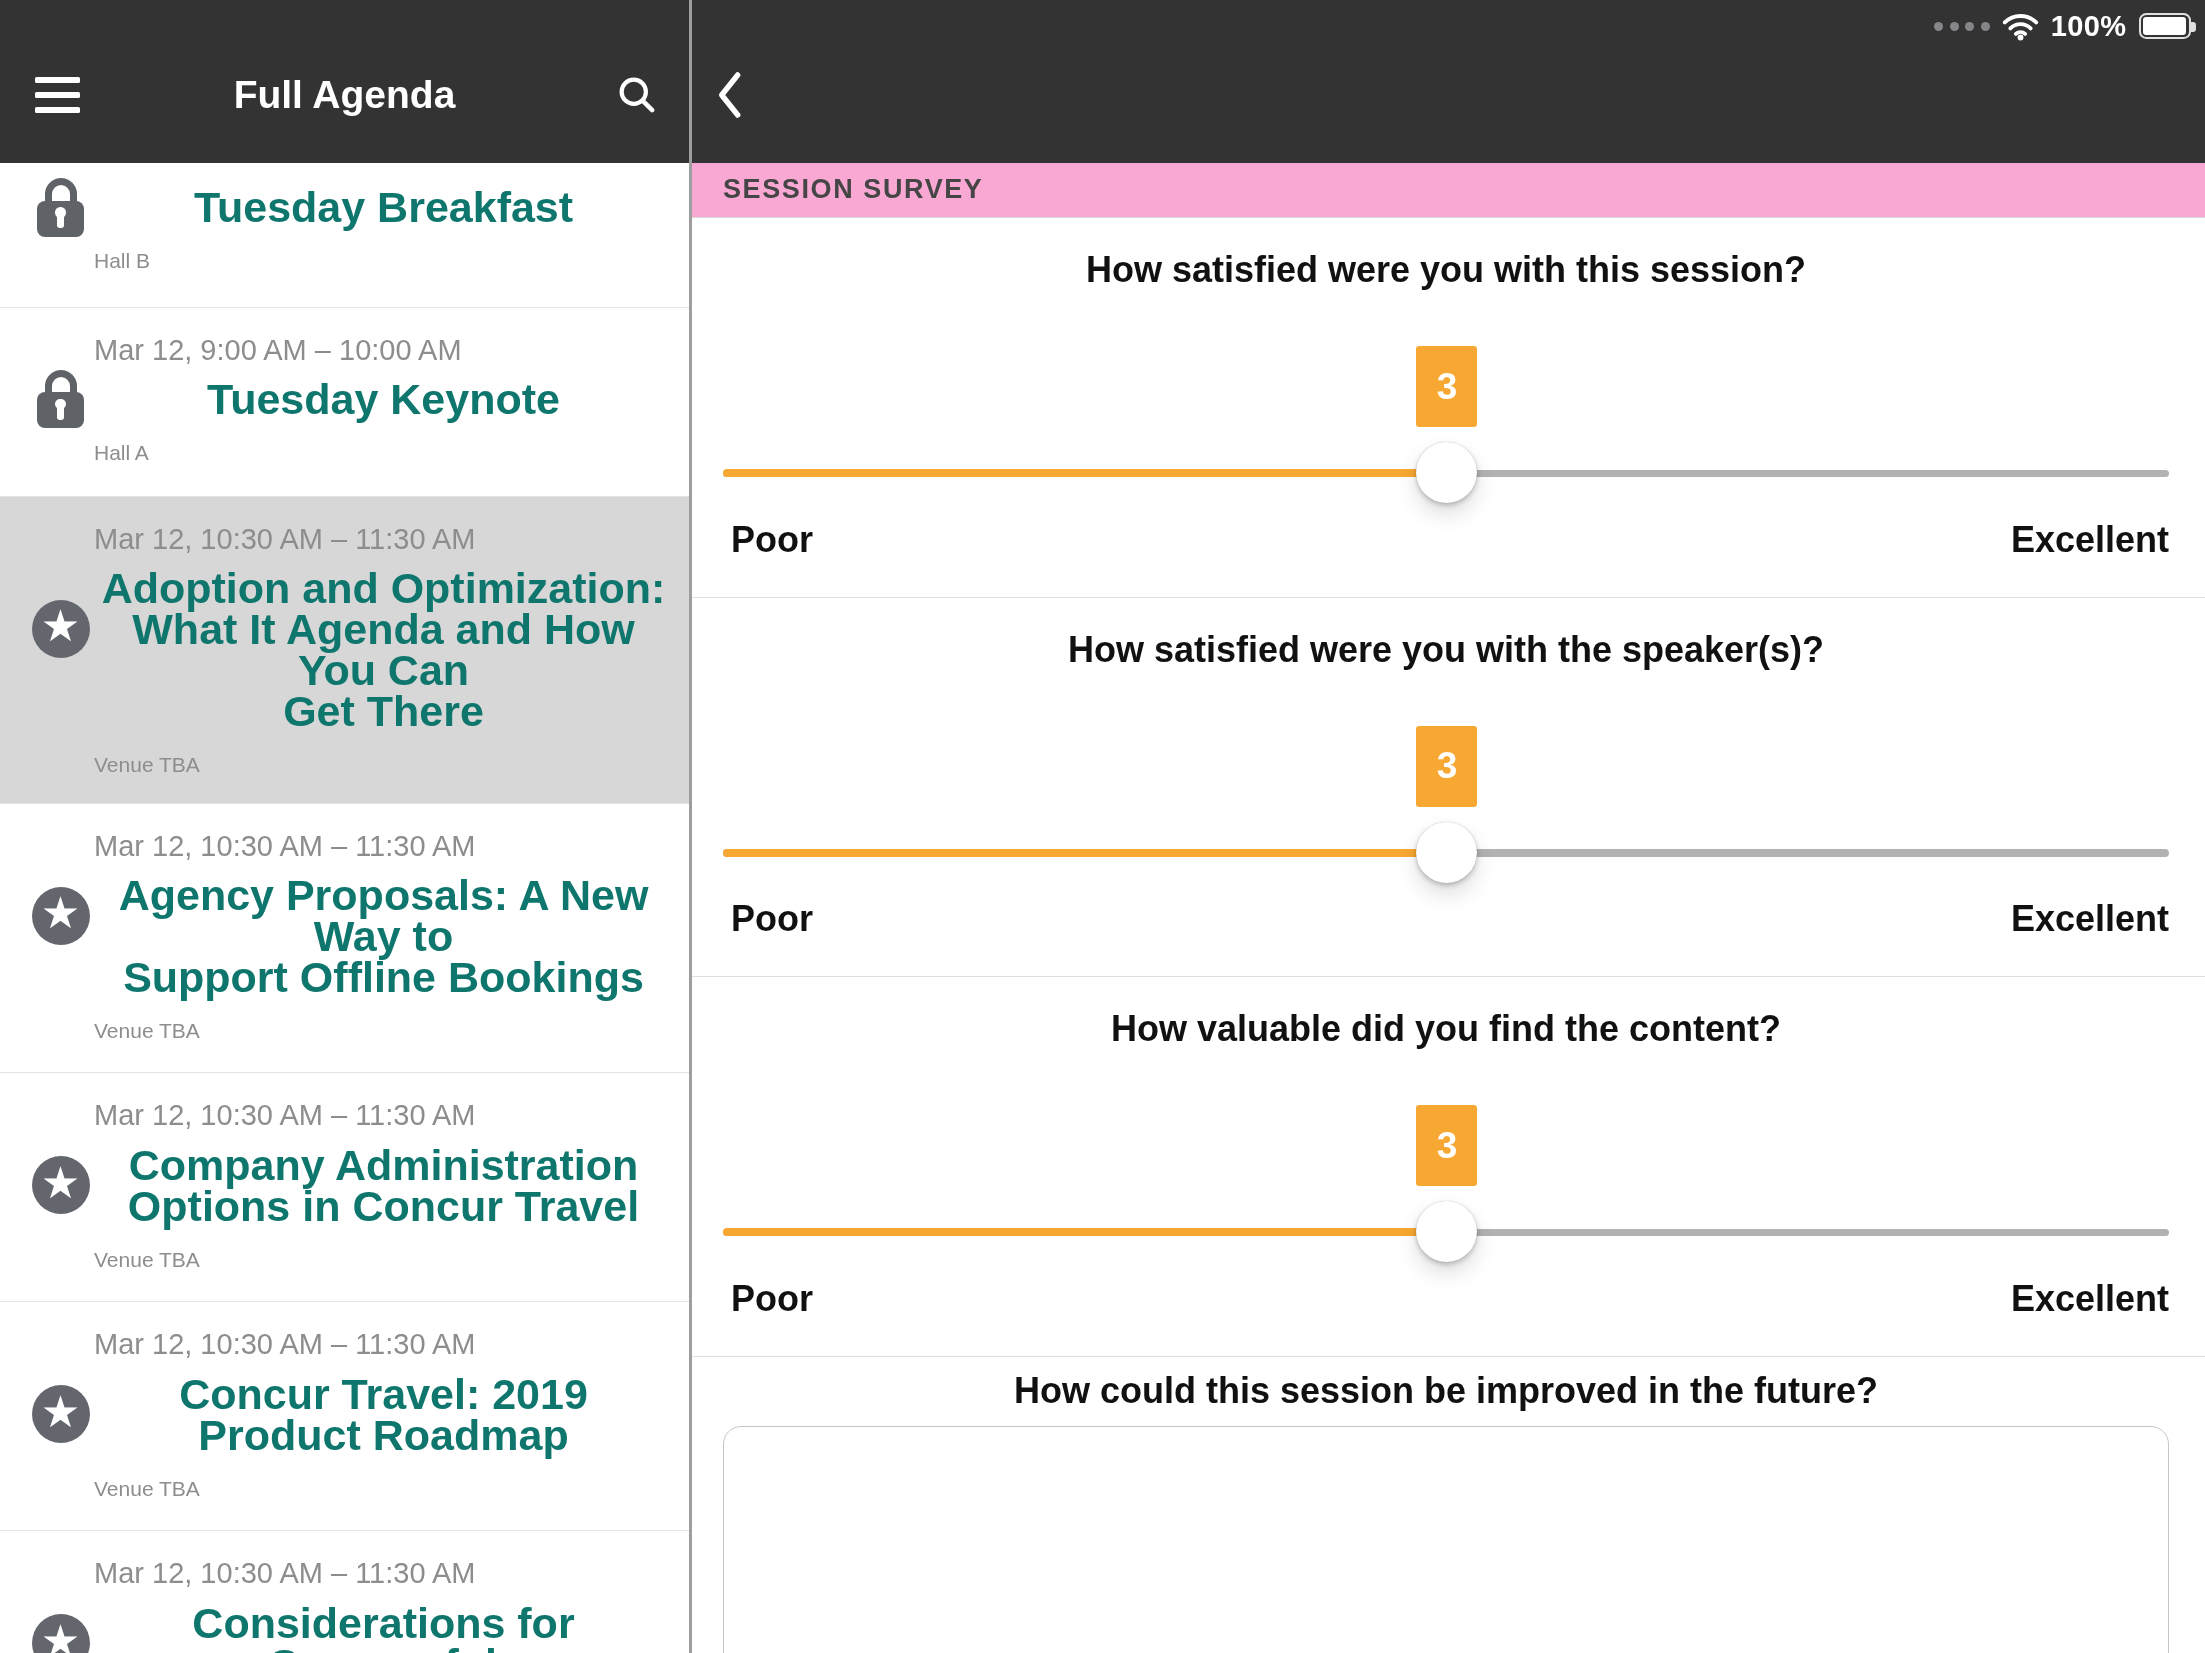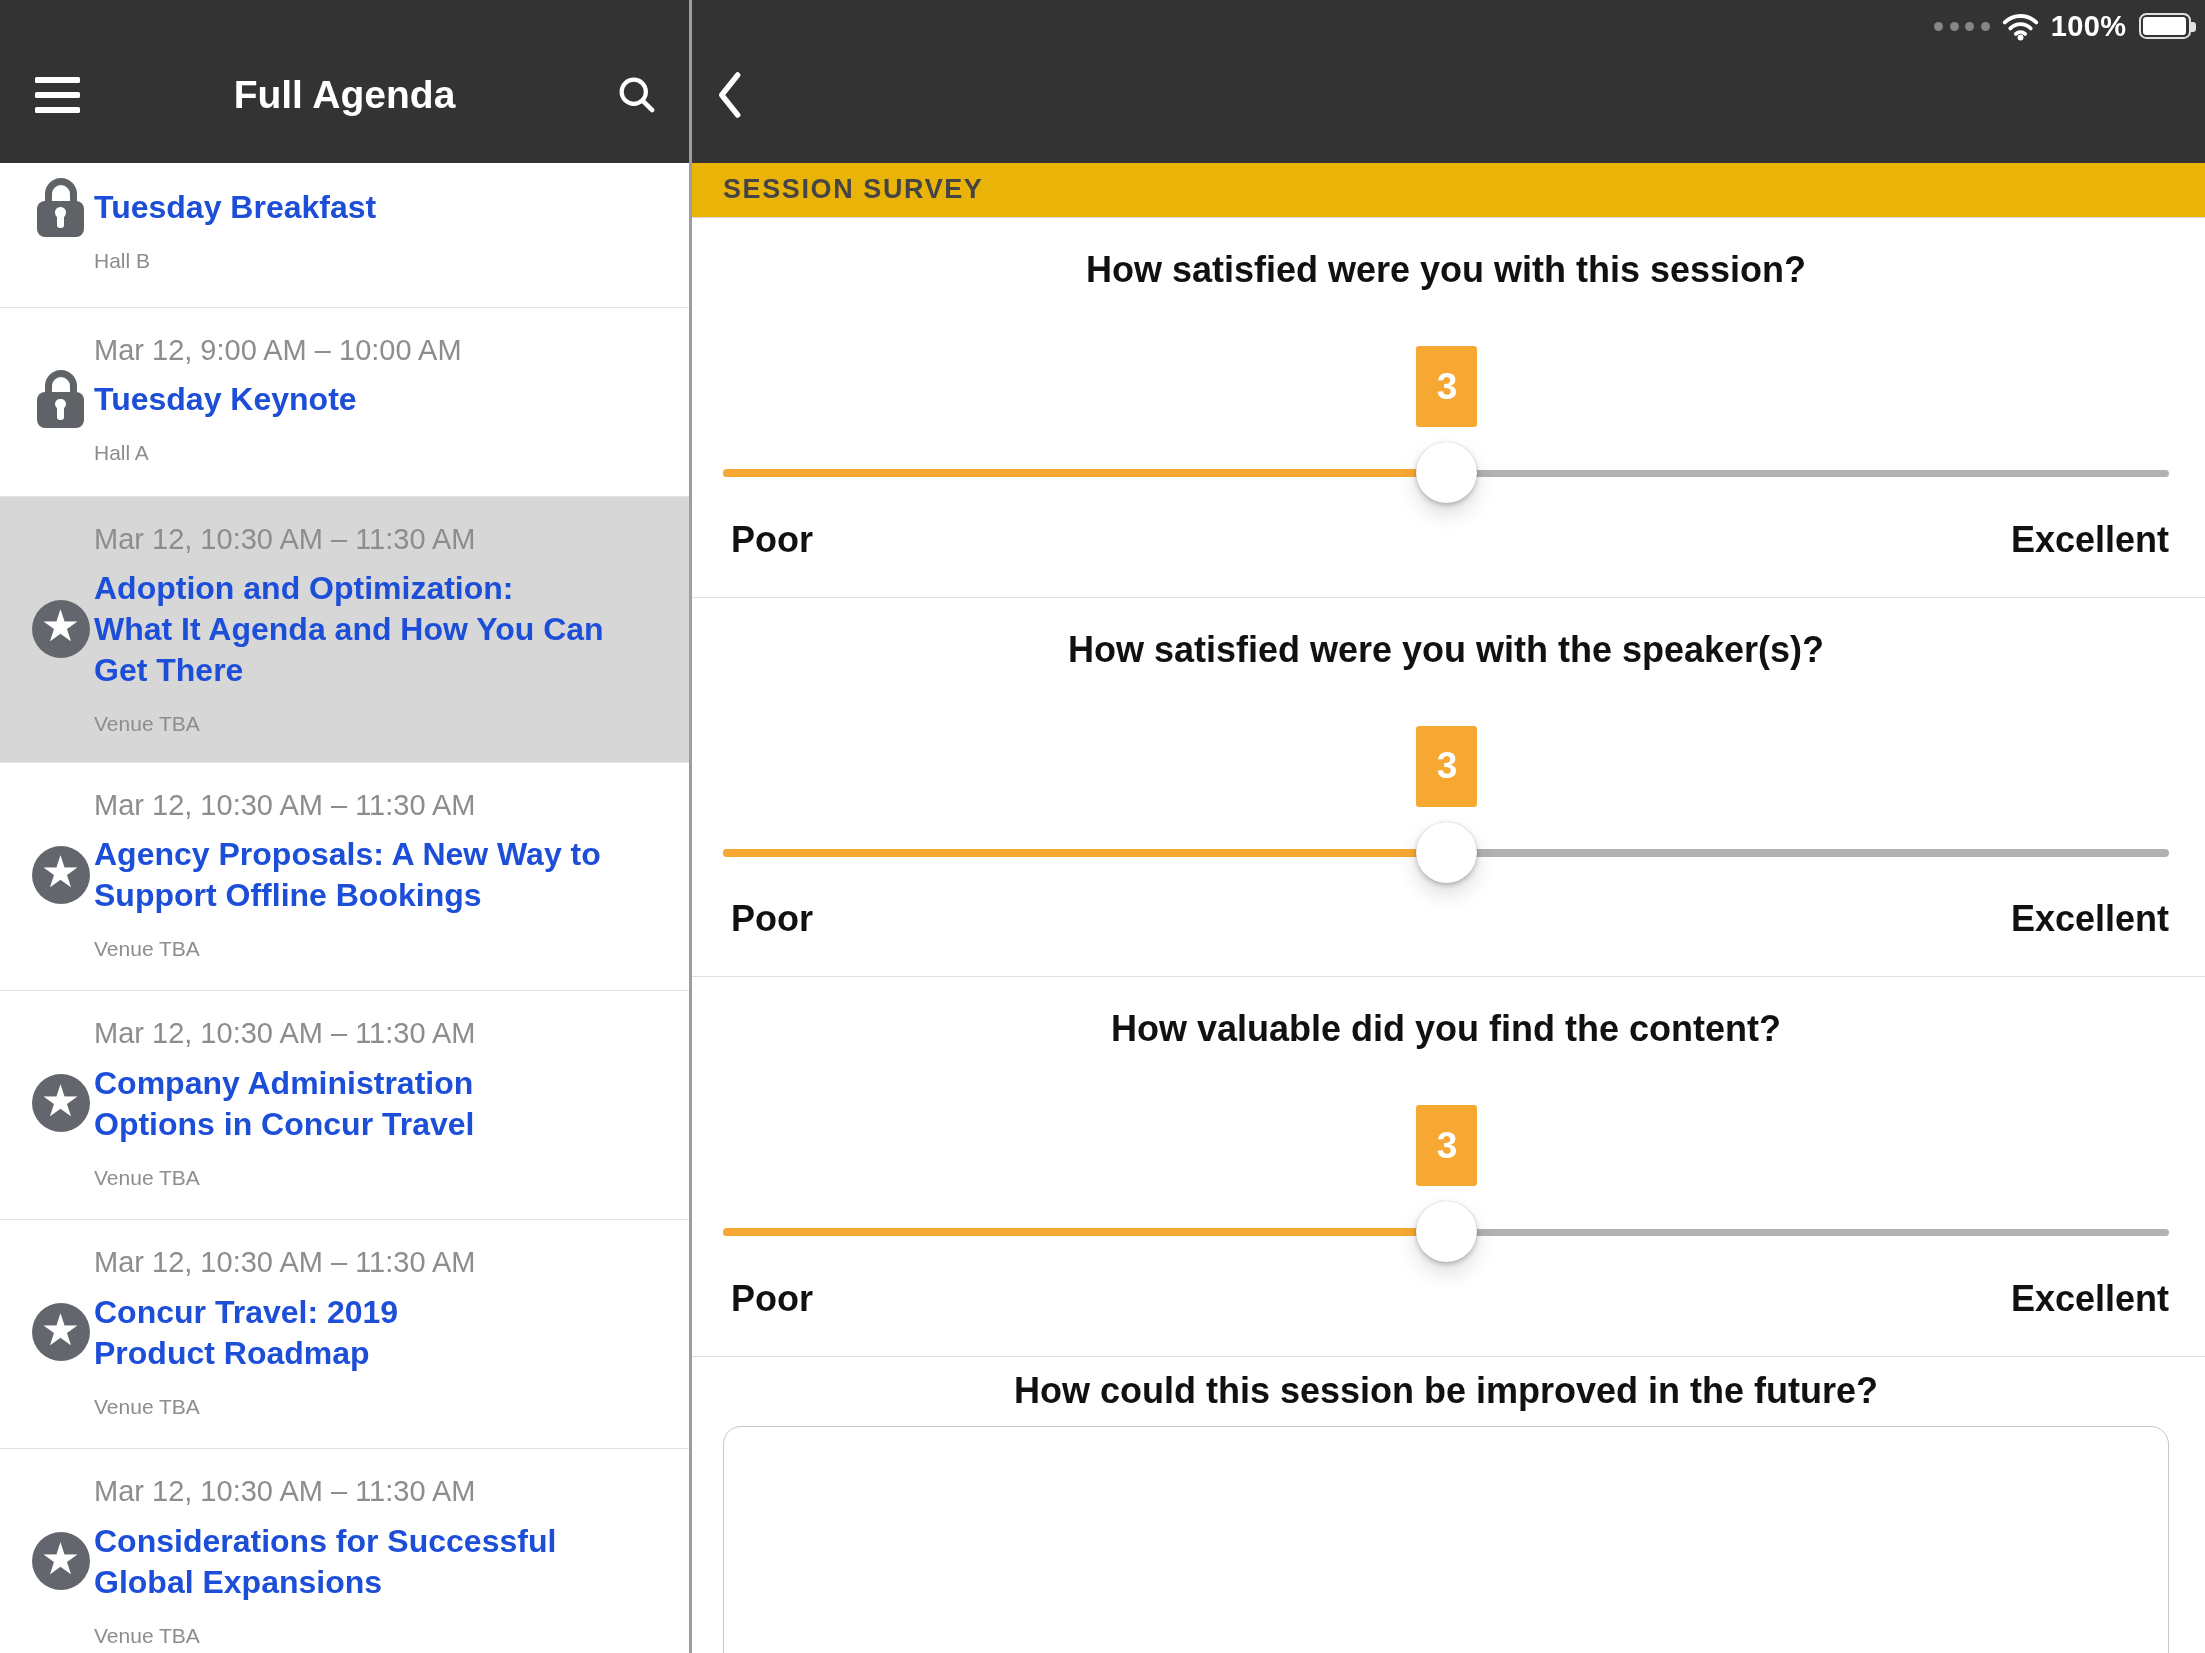--- a/index.html
+++ b/index.html
@@ -28,21 +28,21 @@
   .battery .fill { width:100%; height:100%; background:#fff; border-radius:3.2px; }
   .battery .tip { position:absolute; right:-7.3px; top:6.5px; width:4.8px; height:10.5px;
                   background:rgba(255,255,255,0.85); border-radius:0 3.2px 3.2px 0; }
 
   
   .list { background:#fff; }
   .item { position:relative; padding:24px 16px 22.6px 94px; border-bottom:1.6px solid #e3e3e3; background:#fff; }
   .item.selected { background:#d7d7d7; }
   .item-date { font-size:29px; line-height:36px; color:#8d8d8d; margin-bottom:11.3px; }
   .item-date:empty { display:none; }
-  .item-title { font-size:32px; line-height:41px; font-weight:bold; color:#1d4ed8; white-space:pre-line; }
+  .item-title { font-size:43px; line-height:41px; font-weight:bold; color:#0f766e; white-space:pre-line;text-align:center; }
   .item-venue { font-size:21px; line-height:39px; color:#8d8d8d; margin-top:13px; }
   .item.lines-1 { padding-bottom:23.4px; }
   .item.lines-2 { padding-bottom:22.6px; }
   .item.lines-3 { padding-bottom:18.6px; }
   .item.no-date { padding-top:24px; padding-bottom:27px; }
   .icon-wrap { position:absolute; left:31.5px; width:58px; height:58px; }
   .lines-1 .icon-wrap { top:62px; }
   .lines-2 .icon-wrap { top:83px; }
   .lines-3 .icon-wrap { top:103px; }
   .no-date .icon-wrap { top:15.3px; }
@@ -57,21 +57,21 @@
   .lock .shackle { width:32px; height:24px; border:7.3px solid #5f6367; border-bottom:none;
                    border-radius:16px 16px 0 0; margin:0 auto; }
   .lock .body { position:relative; width:47px; height:36px; background:#5f6367; border-radius:8px; margin:-1.6px auto 0; }
   .lock .body::before { content:""; position:absolute; left:50%; top:6.5px; width:10.5px; height:10.5px;
                         margin-left:-5.2px; border-radius:50%; background:#fff; }
   .lock .body::after { content:""; position:absolute; left:50%; top:13.7px; width:6.5px; height:13.7px;
                        margin-left:-3.2px; border-radius:0 0 2.4px 2.4px; background:#fff; }
 
   
   .right-panel { flex:1; height:1653px; background:#fff; border-left:3.2px solid #9e9e9e; overflow:hidden; }
-  .band { height:55px; background:#eab308; border-bottom:1.6px solid #d9d9d9;
+  .band { height:55px; background:#f9a8d4; border-bottom:1.6px solid #d9d9d9;
           font-size:27px; font-weight:bold; letter-spacing:1.6px; color:#454545;
           line-height:53px; padding-left:31px; }
   .block { border-bottom:1.6px solid #e0e0e0; padding:0 36px 36px 31px; }
   .question { padding-top:29px; font-size:36px; line-height:45px; font-weight:bold; color:#111;text-align:center; }
   .badge-row { position:relative; height:81px; margin-top:54px; }
   .val-badge { position:absolute; left:calc(50.1% - 31px); width:61px; height:81px;
                background:#f7a832; border-radius:3.2px; color:#fff; font-size:37px; font-weight:bold;
                display:flex; align-items:center; justify-content:center; }
   .slider { position:relative; height:61px; margin-top:15.3px; }
   .track { position:absolute; left:0; right:0; top:27.4px; height:7.3px; border-radius:4px; background:#b2b2b2; }

